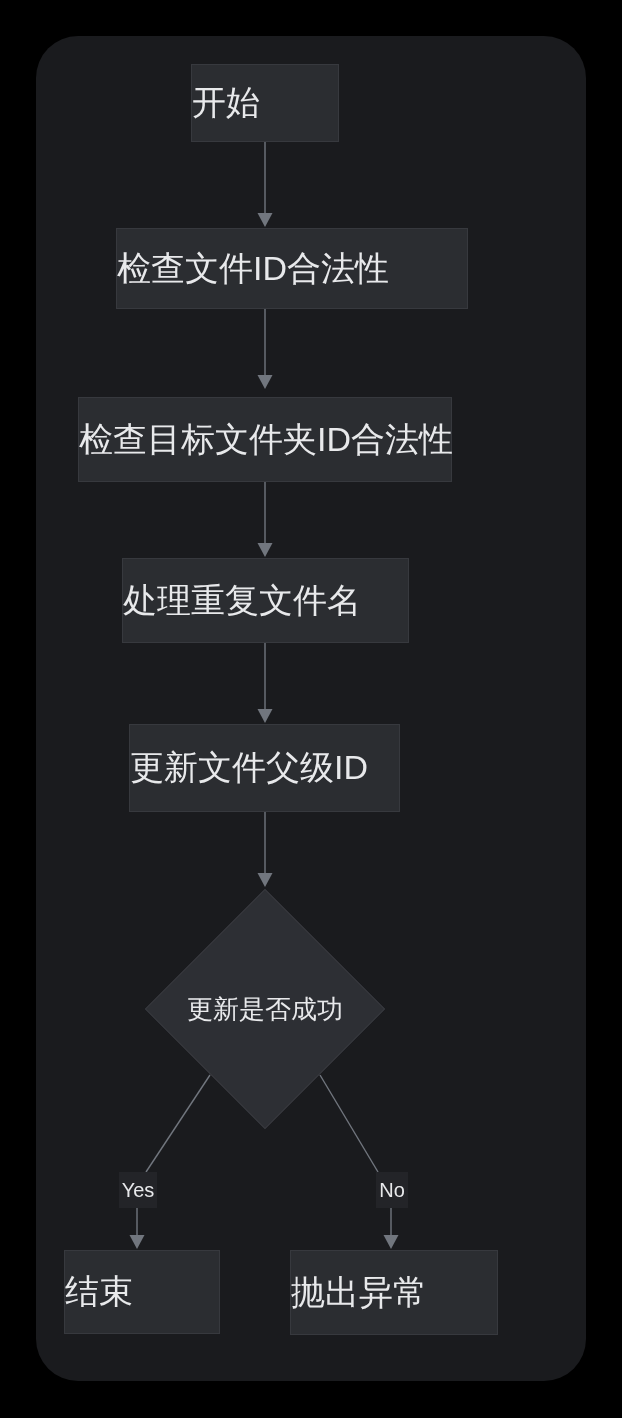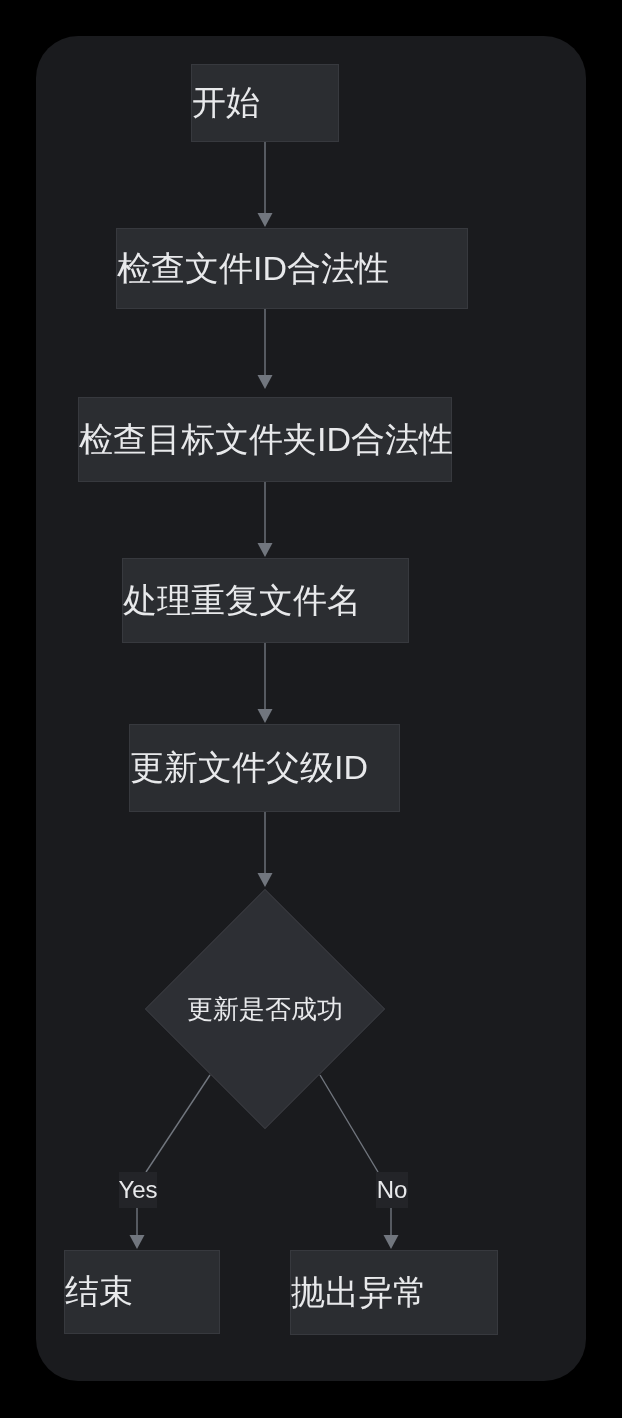--- a/index.html
+++ b/index.html
@@ -36,21 +36,21 @@
   }
   .diamond-text{
     position:absolute;left:145px;top:989px;width:240px;height:40px;
     display:flex;align-items:center;justify-content:center;
     color:var(--text,#e8e9eb);font-size:26px;white-space:nowrap;
   }
   .edge-label{
     position:absolute;
     background:var(--edge-label-bg,#232428);
     color:var(--text,#f0f1f2);
-    font-size:24px;
+    font-size:20px;
     display:flex;align-items:center;justify-content:center;
     white-space:nowrap;
   }
 </style>
 </head>
 <body>
 
 <div class="canvas"></div>
 
 <svg class="edges layer" width="622" height="1418" viewBox="0 0 622 1418">

